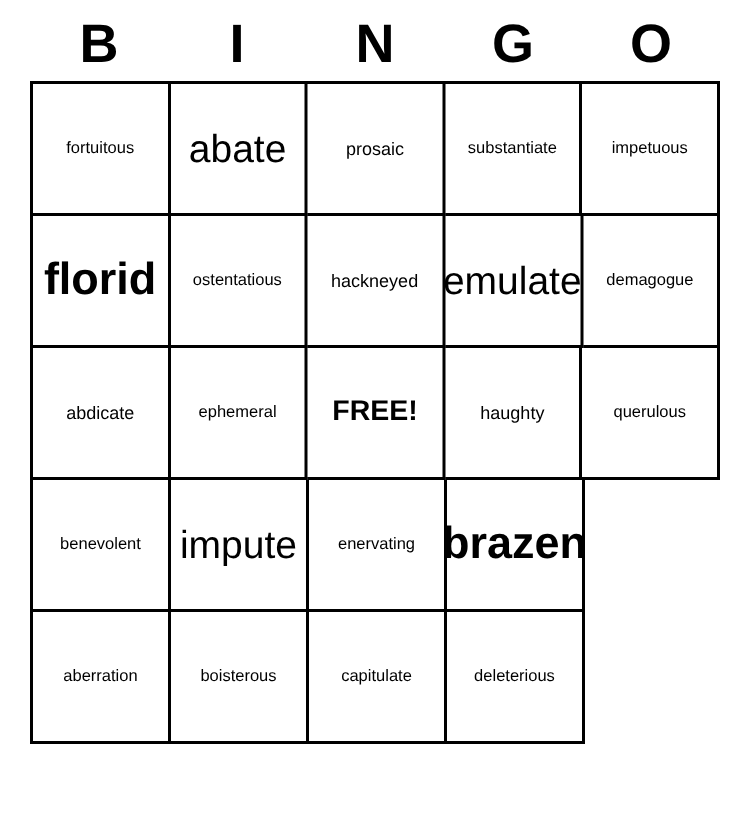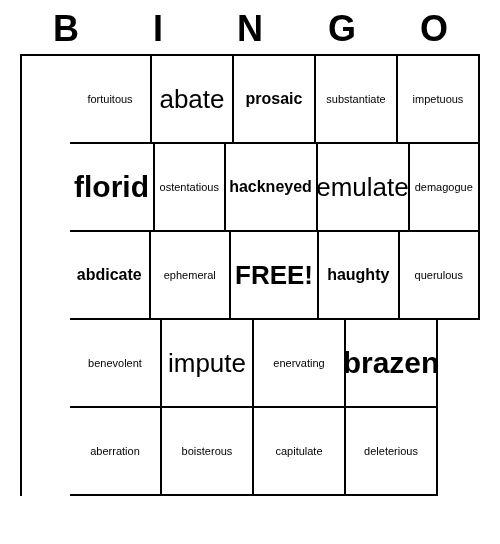--- a/index.html
+++ b/index.html
@@ -35,21 +35,20 @@
     }
 
     .bingo-grid {
       width: 460px;
       border-left: 2px solid #000;
       border-top: 2px solid #000;
     }
 
     .bingo-row {
       display: flex;
-      margin-left: 48px;
     }
 
     .bingo-cell {
       width: 92px;
       min-height: 88px;
       border-right: 2px solid #000;
       border-bottom: 2px solid #000;
       display: flex;
       align-items: center;
       justify-content: center;
@@ -57,36 +56,35 @@
       padding: 4px;
       font-family: Arial, sans-serif;
       color: #000;
     }
 
     .cell-small {
       font-size: 11px;
     }
 
     .cell-medium {
-      font-size: 16px;
-      font-weight: bold;
+      font-size: 12px;
     }
 
     .cell-large {
       font-size: 26px;
       font-weight: normal;
     }
 
     .cell-xlarge {
       font-size: 30px;
       font-weight: bold;
     }
 
     .cell-free {
-      font-size: 26px;
+      font-size: 19px;
       font-weight: bold;
       text-align: right;
     }
   </style>
 </head>
 <body>
 
 <div class="bingo-header">
 <div class="bingo-header-letter">B</div>
     <div class="bingo-header-letter">I</div>

